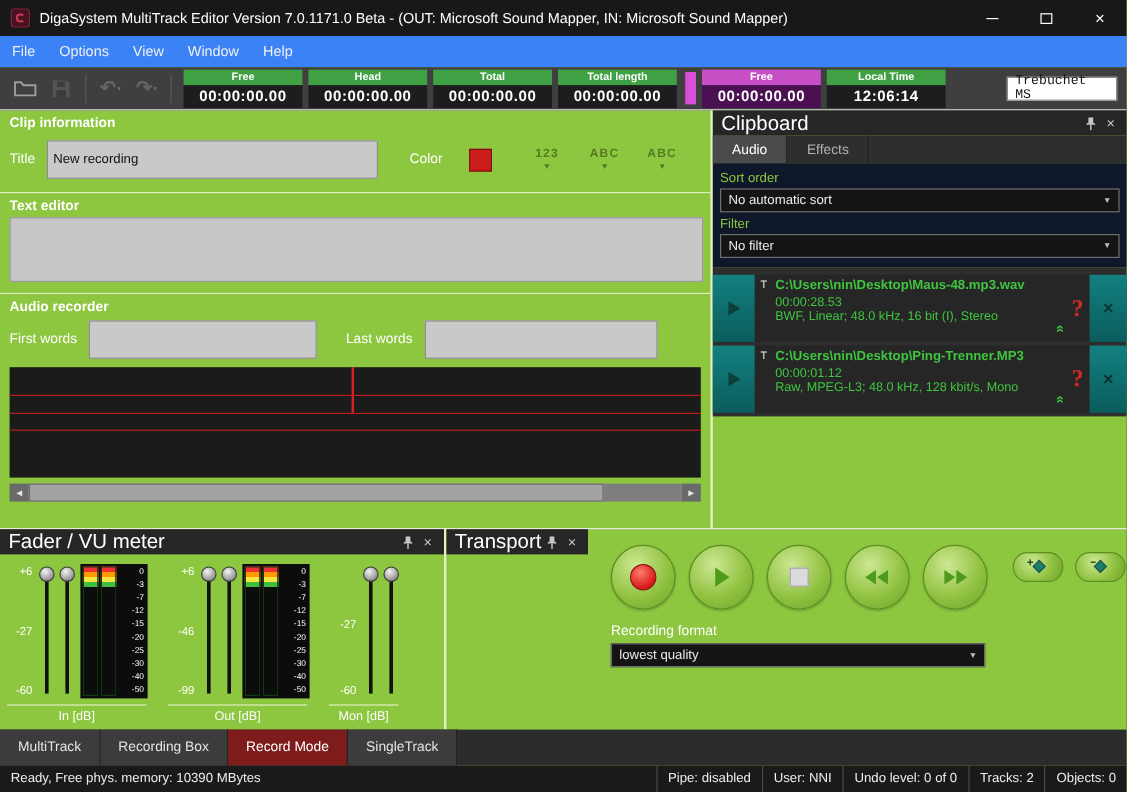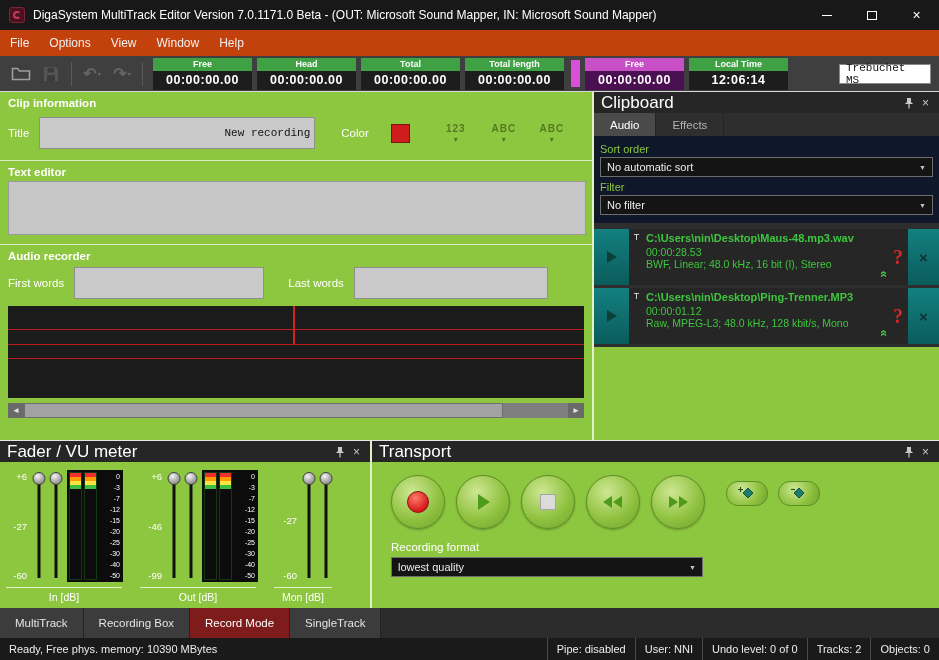--- a/index.html
+++ b/index.html
@@ -11,21 +11,21 @@
 .app-icon { width:16px; height:16px; margin:0 8px 0 9px; border-radius:3px; background:#4a1220; border:1px solid #7d2436; position:relative; flex:none; }
 .app-icon::after { content:""; position:absolute; inset:3px; border-radius:50%; border:2px solid #c23b52; border-right-color:transparent; }
 .titlebar .title { font-size:12px; white-space:nowrap; }
 .win-btns { margin-left:auto; display:flex; height:100%; }
 .win-btn { width:45px; height:100%; display:flex; align-items:center; justify-content:center; color:#fff; }
 .glyph-min { width:10px; height:1px; background:#fff; display:block; }
 .glyph-max { width:10px; height:9px; border:1px solid #fff; display:block; }
 .glyph-close { font-size:14px; line-height:1; }
 
 
-.menubar { height:26px; background:#c2410c; color:#F0F0F0; display:flex; align-items:stretch; flex:none; }
+.menubar { height:26px; background:#3b82f6; color:#F0F0F0; display:flex; align-items:stretch; flex:none; }
 .menu-item { padding:0 10px; display:flex; align-items:center; font-size:12px; }
 
 
 .toolbar { height:36px; background:#3F3F3F; display:flex; align-items:center; padding:0 6px; flex:none; border-bottom:1px solid #D6D6D6; }
 .tb-btn { width:30px; height:28px; display:flex; align-items:center; justify-content:center; flex:none; }
 .tb-glyph { font-size:16px; color:#646464; font-weight:bold; line-height:1; }
 .tb-caret { font-size:6px; color:#6e6e6e; margin-left:1px; }
 .tb-sep { width:1px; height:24px; background:#5A5A5A; margin:0 5px; flex:none; }
 .tdisp { width:99px; margin-left:5px; flex:none; }
 .tdisp-label { height:13px; background:#3FA044; color:#fff; font-size:9px; font-weight:bold; display:flex; align-items:center; justify-content:center; }
@@ -33,21 +33,21 @@
 .tdisp.magenta .tdisp-label { background:#C750C7; }
 .tdisp.magenta .tdisp-value { background:#4A1052; }
 .magenta-strip { width:9px; height:27px; background:#D94FD9; margin-left:7px; flex:none; }
 .font-select { margin-left:auto; margin-right:2px; width:92px; height:20px; background:#fff; color:#141414; font-size:11px; display:flex; align-items:center; padding:0 6px; border:1px solid #888; flex:none;font-family:Liberation Mono, monospace; }
 
 
 .main { flex:1; display:flex; min-height:0; }
 .left-panel { width:594px; flex:none; display:flex; flex-direction:column; border-right:2px solid #E2F2C5; }
 .sec-header { padding:5px 8px 3px; font-size:11.5px; font-weight:bold; color:#fff; }
 .lbl { font-size:11.5px; color:#fff; white-space:nowrap; }
-.text-input { height:18px; background:#C9C9C9; border:1px solid #8F8F8F; font-size:11px; color:#111; padding:15px 4px; font-family:Liberation Mono, monospace;text-align:right; }
+.text-input { height:18px; background:#C9C9C9; border:1px solid #8F8F8F; font-size:11px; color:#111; padding:15px 4px; font-family:Liberation Sans, sans-serif; }
 
 .ci-row { display:flex; align-items:center; padding:3px 8px 9px; }
 .title-input { width:276px; margin-left:10px; }
 .color-lbl { margin-left:26px; }
 .color-swatch { width:19px; height:19px; background:#CF1D1D; border:1px solid #7A1010; margin-left:22px; flex:none; }
 .stamp-group { display:flex; margin-left:22px; }
 .stamp-btn { width:48px; height:36px; display:flex; flex-direction:column; align-items:center; justify-content:center; gap:2px; color:rgba(25,45,0,.5); }
 .stamp-label { font-size:10px; font-weight:bold; letter-spacing:1px; }
 .stamp-arrow { font-size:7px; }
 
@@ -105,21 +105,21 @@
 .vu { width:56px; background:#0C0C0C; display:flex; gap:2px; padding:2px; margin-left:3px; }
 .vu-bar { width:13px; flex:none; background:linear-gradient(to bottom,#F03030 0 5px,#FF9900 5px 9px,#F5E642 9px 13px,#3FBF3F 13px 17px,#0C0C0C 17px); box-shadow:inset 0 0 0 1px #133913; }
 .vu-scale { flex:1; display:flex; flex-direction:column; justify-content:space-between; color:#fff; font-size:7px; text-align:right; padding:1px; line-height:1; }
 .fader-labels { display:flex; padding:0 6px 5px; margin-top:auto; }
 .flabel { text-align:center; color:#fff; font-size:10.5px; border-top:1px solid #DFF0C4; padding-top:3px; }
 .flabel.g1 { width:116px; }
 .flabel.g2 { width:116px; margin-left:18px; }
 .flabel.g3 { width:58px; margin-left:18px; }
 
 
-.transport-panel { flex:1; display:flex; flex-direction:column; min-width:0; }
+.transport-panel { flex:1; display:flex; flex-direction:row; min-width:0; }
 .tr-body { flex:1; padding:13px 16px 0 19px; }
 .tr-buttons { display:flex; align-items:center; }
 .tr-btn { width:54px; height:54px; border-radius:50%; background:radial-gradient(circle at 38% 30%,#CDE792,#8FC13F 58%,#6FA22E); border:1px solid #5E8F25; display:flex; align-items:center; justify-content:center; margin-right:11px; flex:none; box-shadow:0 1px 2px rgba(0,0,0,.25); }
 .rec-dot { width:22px; height:22px; border-radius:50%; background:radial-gradient(circle at 38% 30%,#FF7A6A,#D61A1A 70%); border:1px solid #8F0F0F; }
 .stop-sq { width:16px; height:16px; background:#DBDBDB; border:1px solid #A5A5A5; }
 .tr-small { width:42px; height:25px; border-radius:12px; background:radial-gradient(circle at 38% 30%,#CDE792,#8FC13F 58%,#6FA22E); border:1px solid #5E8F25; display:flex; align-items:center; justify-content:center; margin:-18px 0 0 10px; flex:none; }
 .tr-format { margin-top:12px; }
 .tr-lbl { color:#fff; font-size:11.5px; margin-bottom:4px; }
 .dropdown.wide { width:312px; }
 

